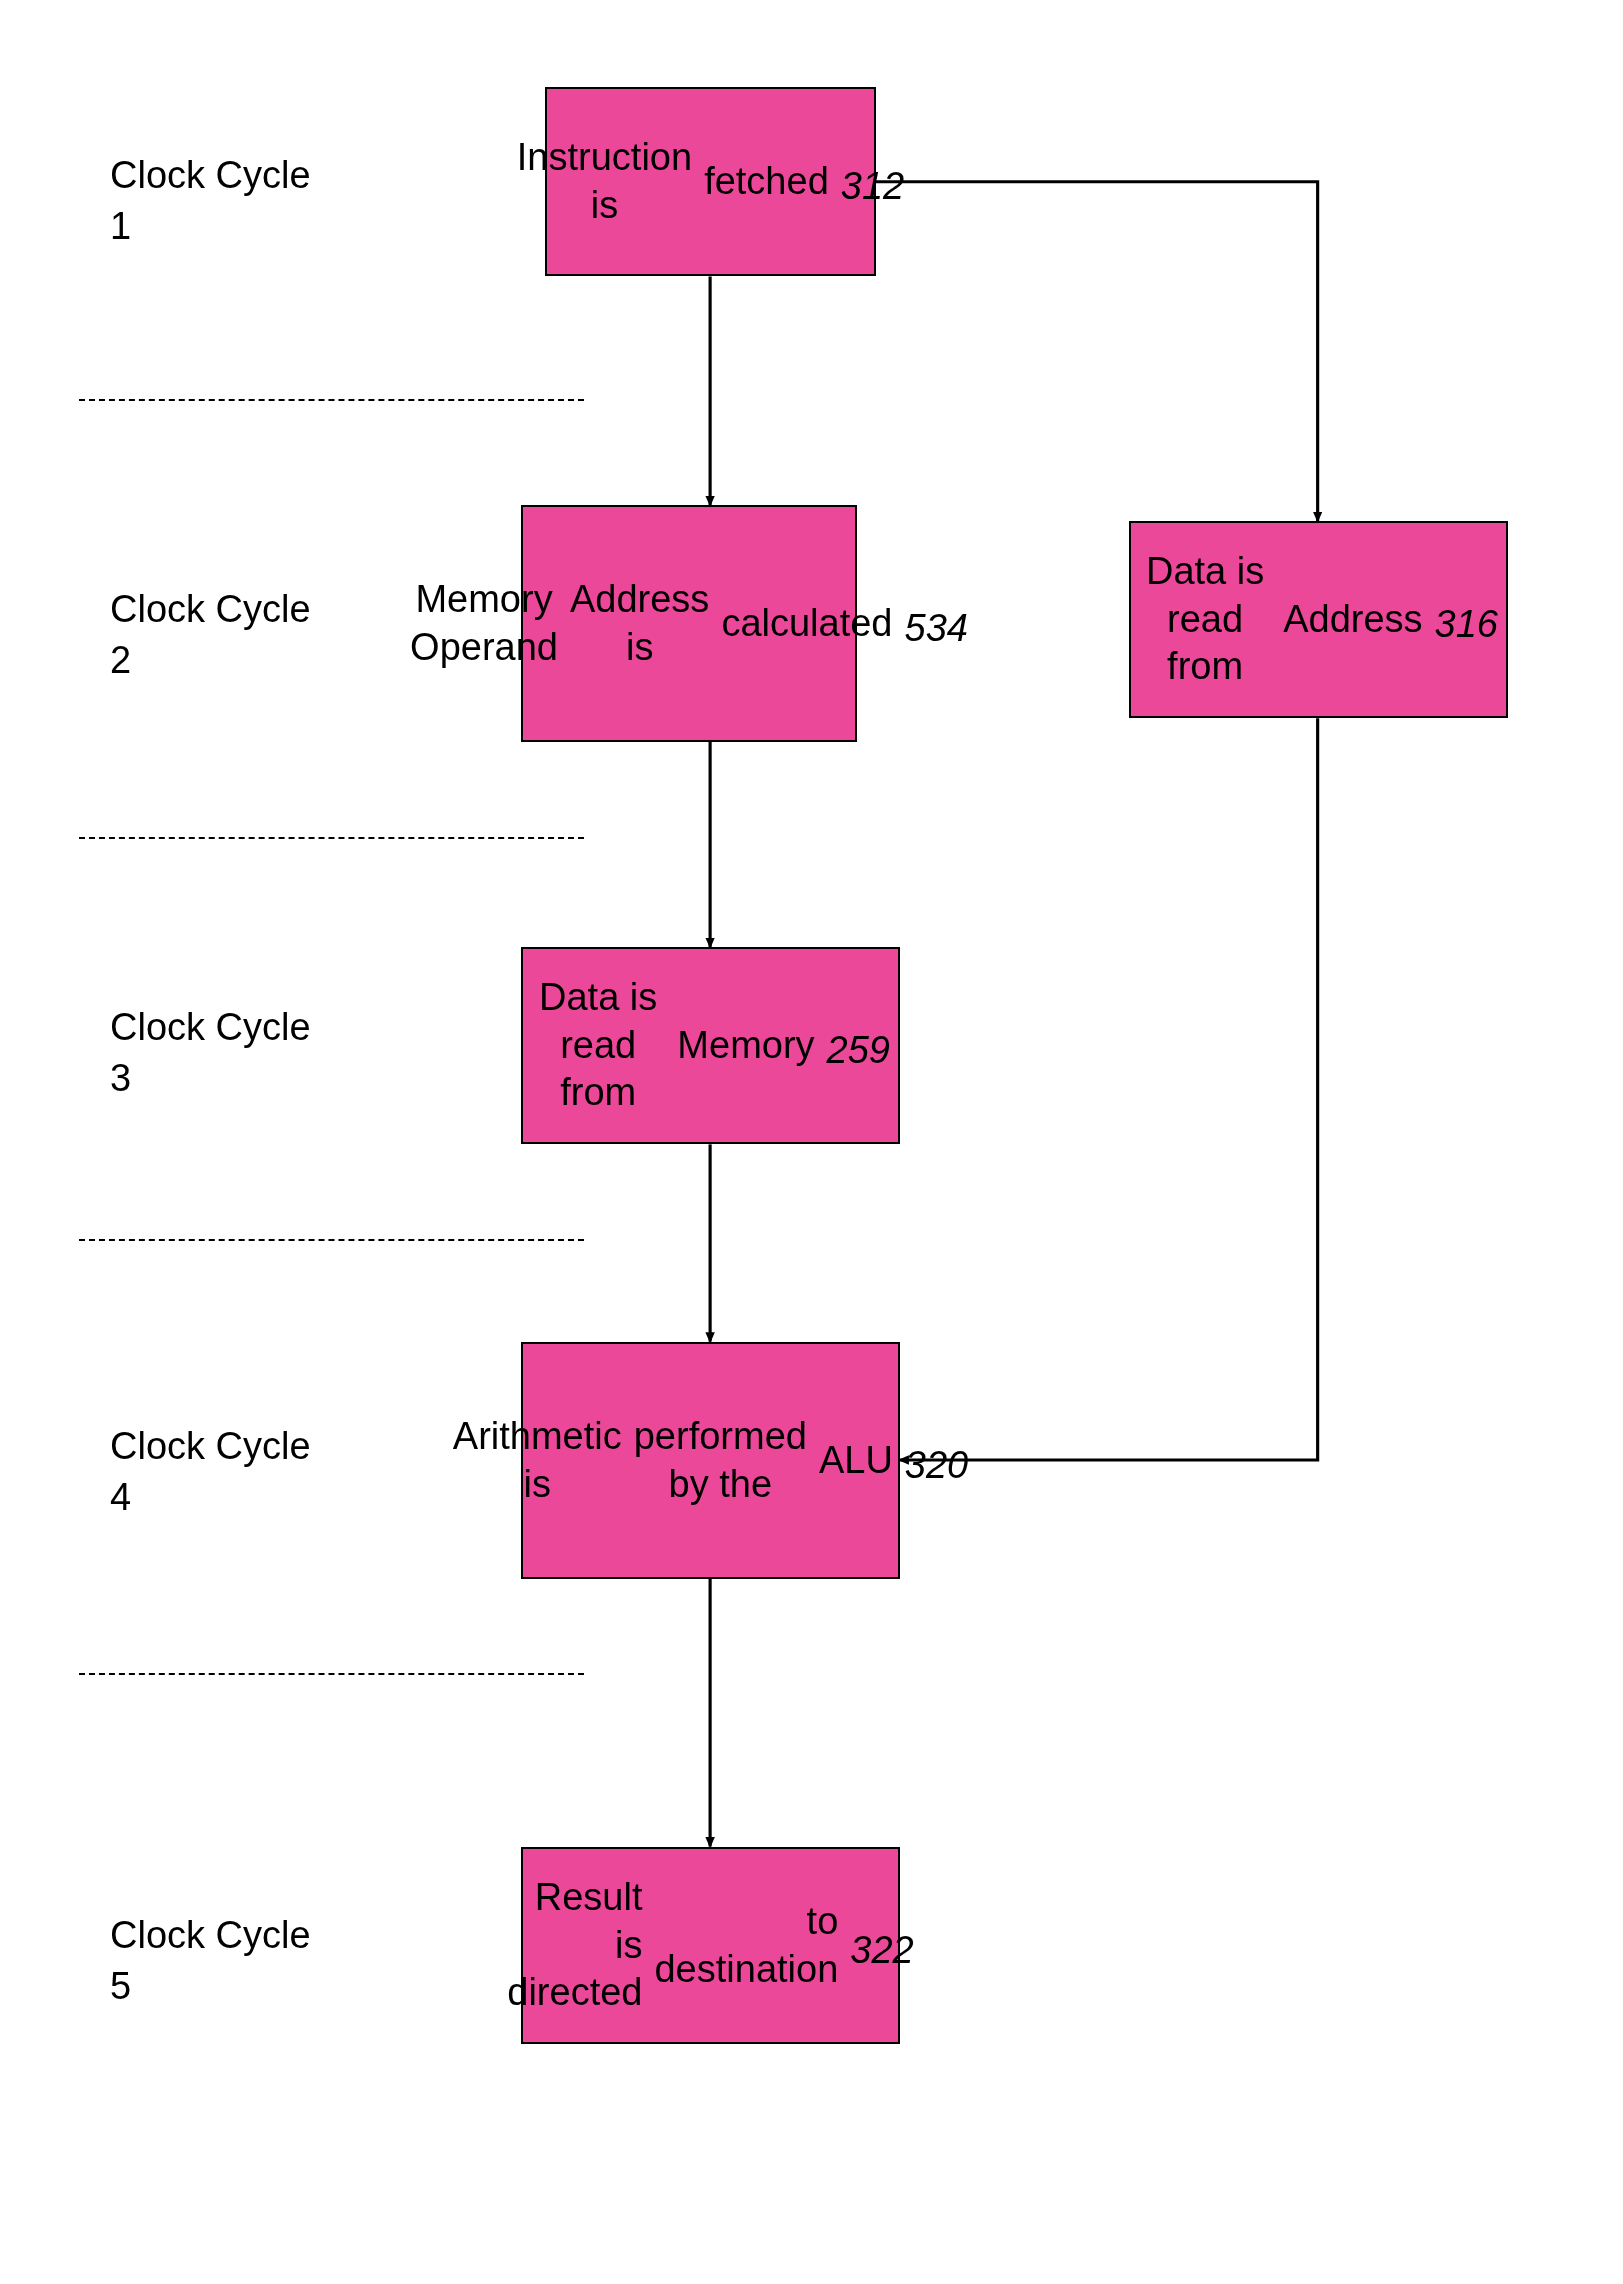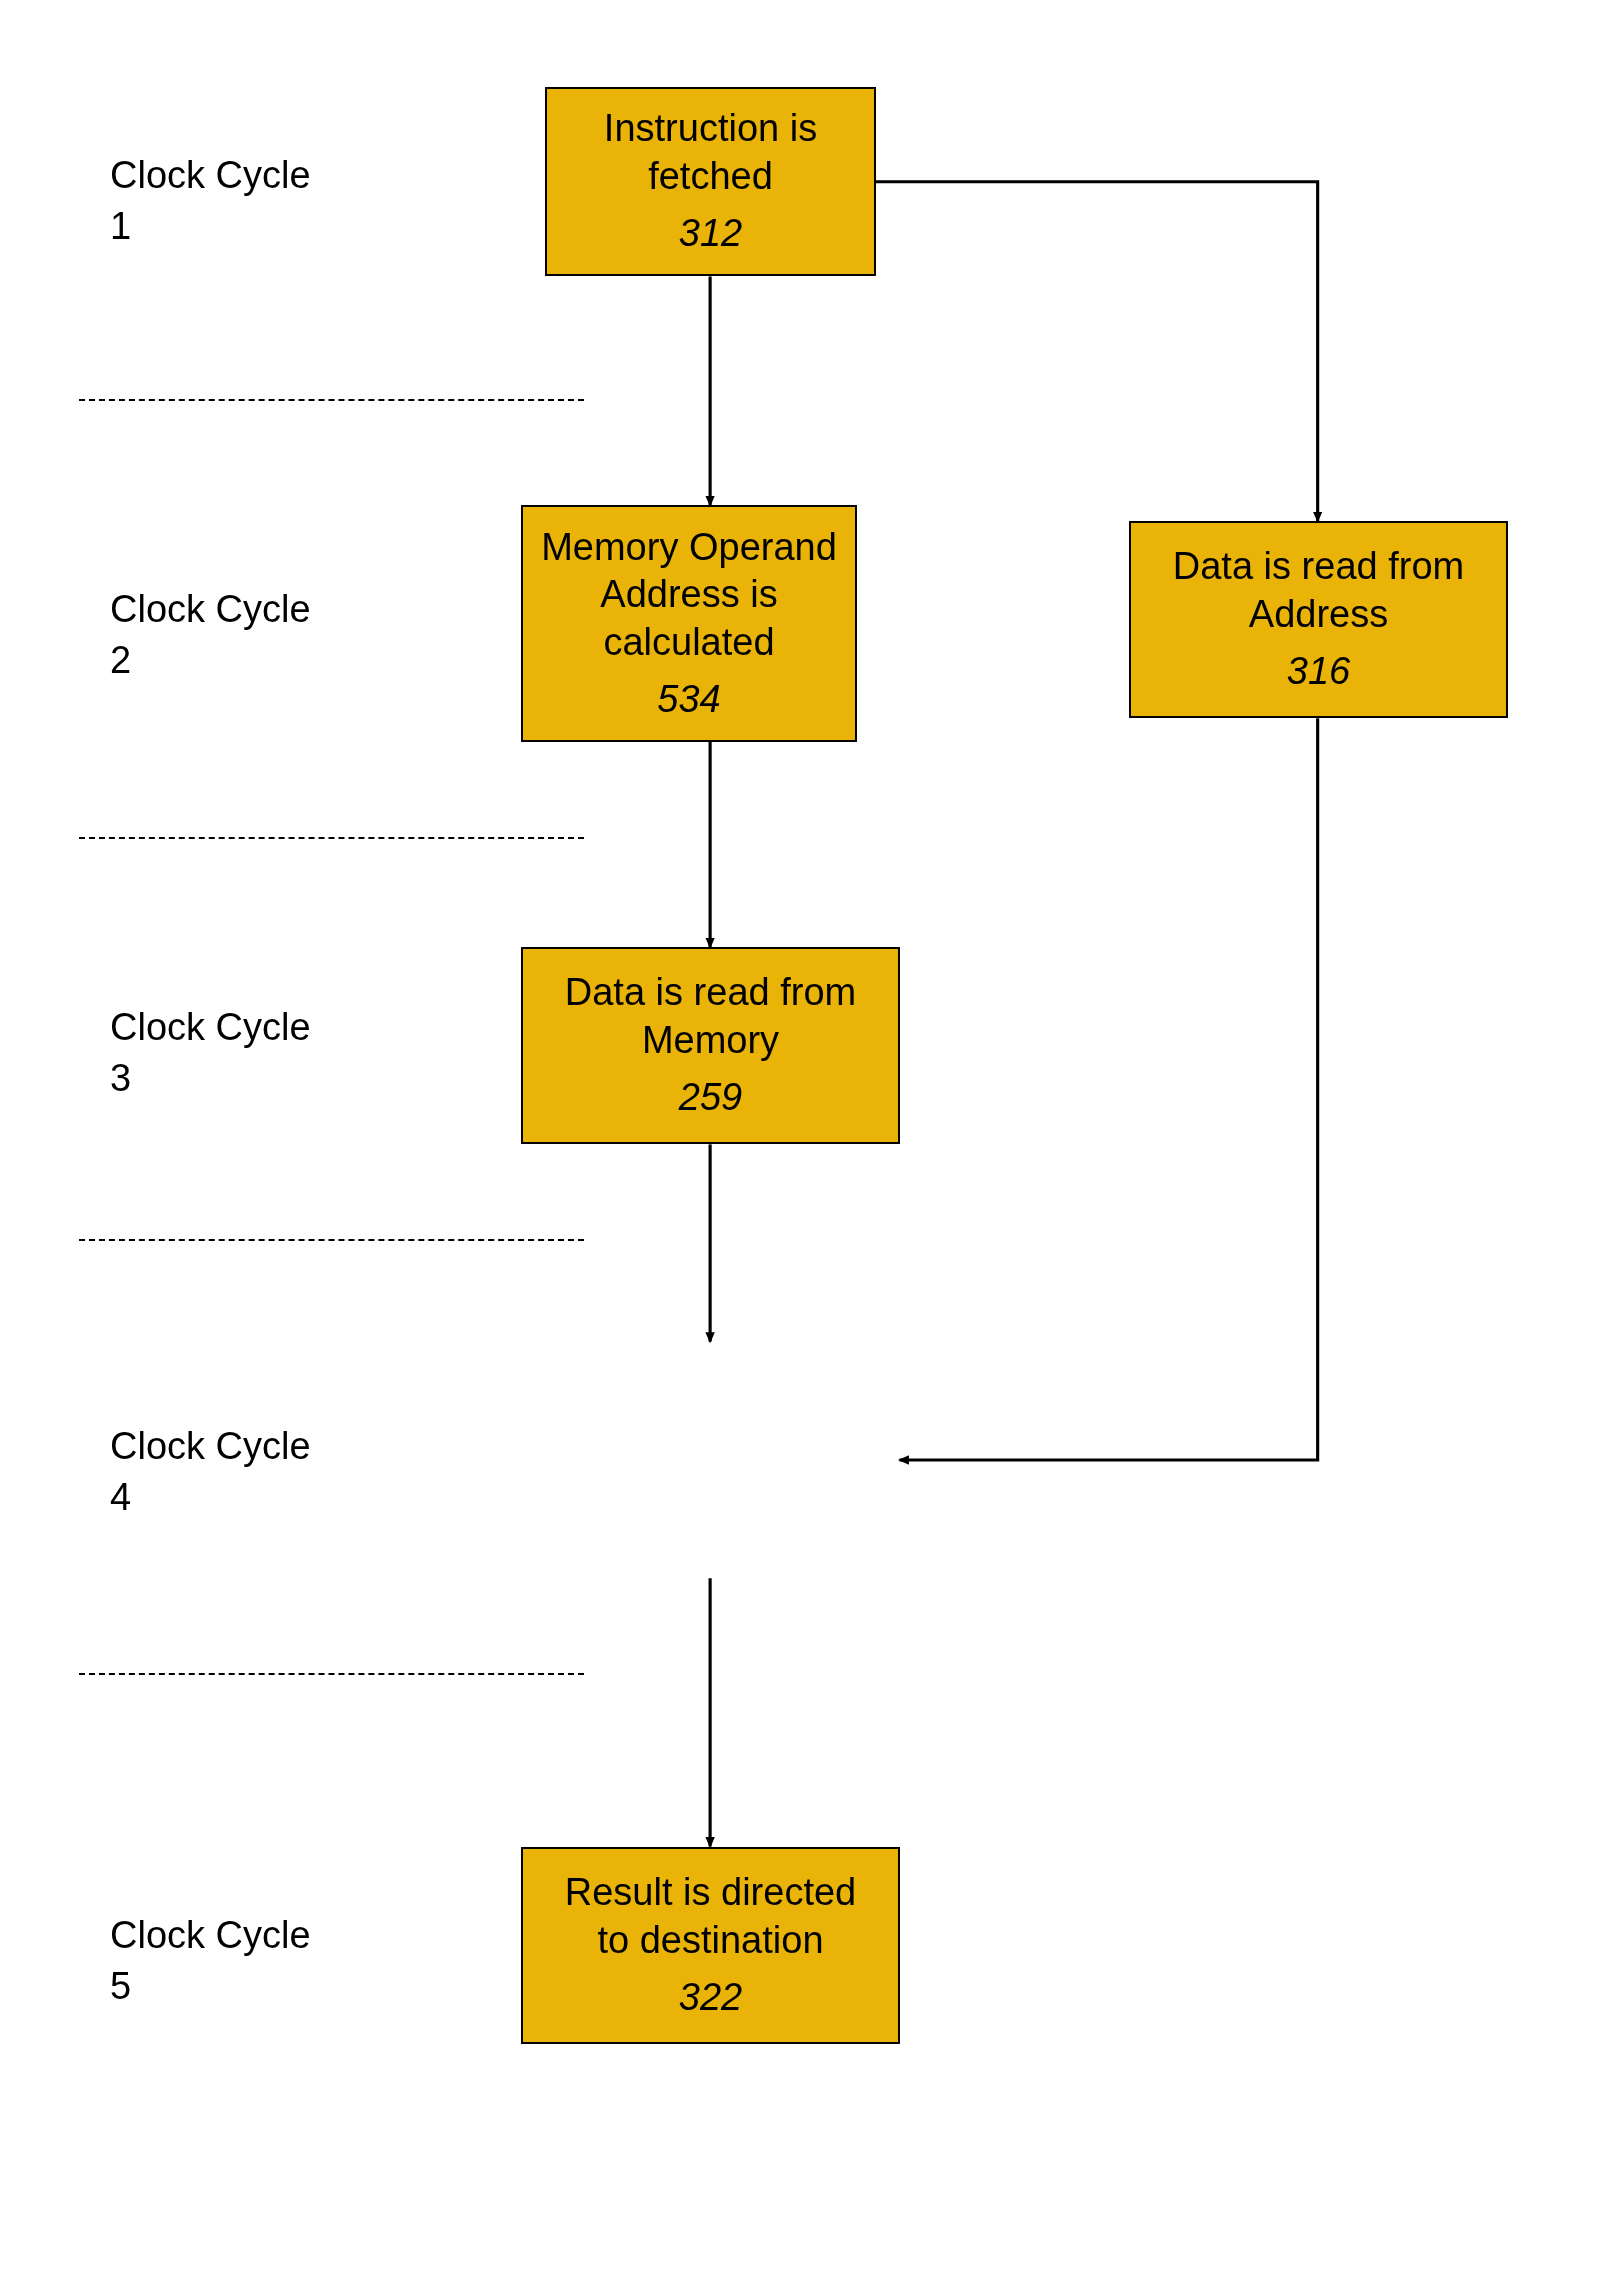--- a/index.html
+++ b/index.html
@@ -10,30 +10,31 @@
   }
   .canvas {
     position: relative;
     width: 1623px;
     height: 2284px;
     background: #ffffff;
   }
   .box {
     position: absolute;
     border: 2.4px solid #000;
-    background: #eab308;
+    background: #ec4899;
     text-align: center;
     display: flex;
-    flex-direction: column;
+    flex-direction: row;
     justify-content: center;
     align-items: center;
     font-size: 38px;
     line-height: 1.25;
     padding: 8px;
     box-sizing: border-box;
+    gap: 12px;
   }
   .box .ref {
     margin-top: 10px;
     font-style: italic;
   }
   .label {
     position: absolute;
     font-size: 38px;
     text-align: left;
     line-height: 1.35;
@@ -103,20 +104,26 @@
     <div>Address</div>
     <div class="ref">316</div>
   </div>
 
   <div class="box" style="left:521px; top:947px; width:379px; height:197px;">
     <div>Data is read from</div>
     <div>Memory</div>
     <div class="ref">259</div>
   </div>
 
+  <div class="box" style="left:521px; top:1342px; width:379px; height:237px;">
+    <div>Arithmetic is</div>
+    <div>performed by the</div>
+    <div>ALU</div>
+    <div class="ref">320</div>
+  </div>
 
   <div class="box" style="left:521px; top:1847px; width:379px; height:197px;text-align:right;">
     <div>Result is directed</div>
     <div>to destination</div>
     <div class="ref">322</div>
   </div>
 
   <svg class="arrows" viewBox="0 0 2057 2894" width="1623" height="2284">
     <defs>
       <marker id="arrowhead" markerWidth="14" markerHeight="12" refX="12" refY="6" orient="auto" markerUnits="userSpaceOnUse">

